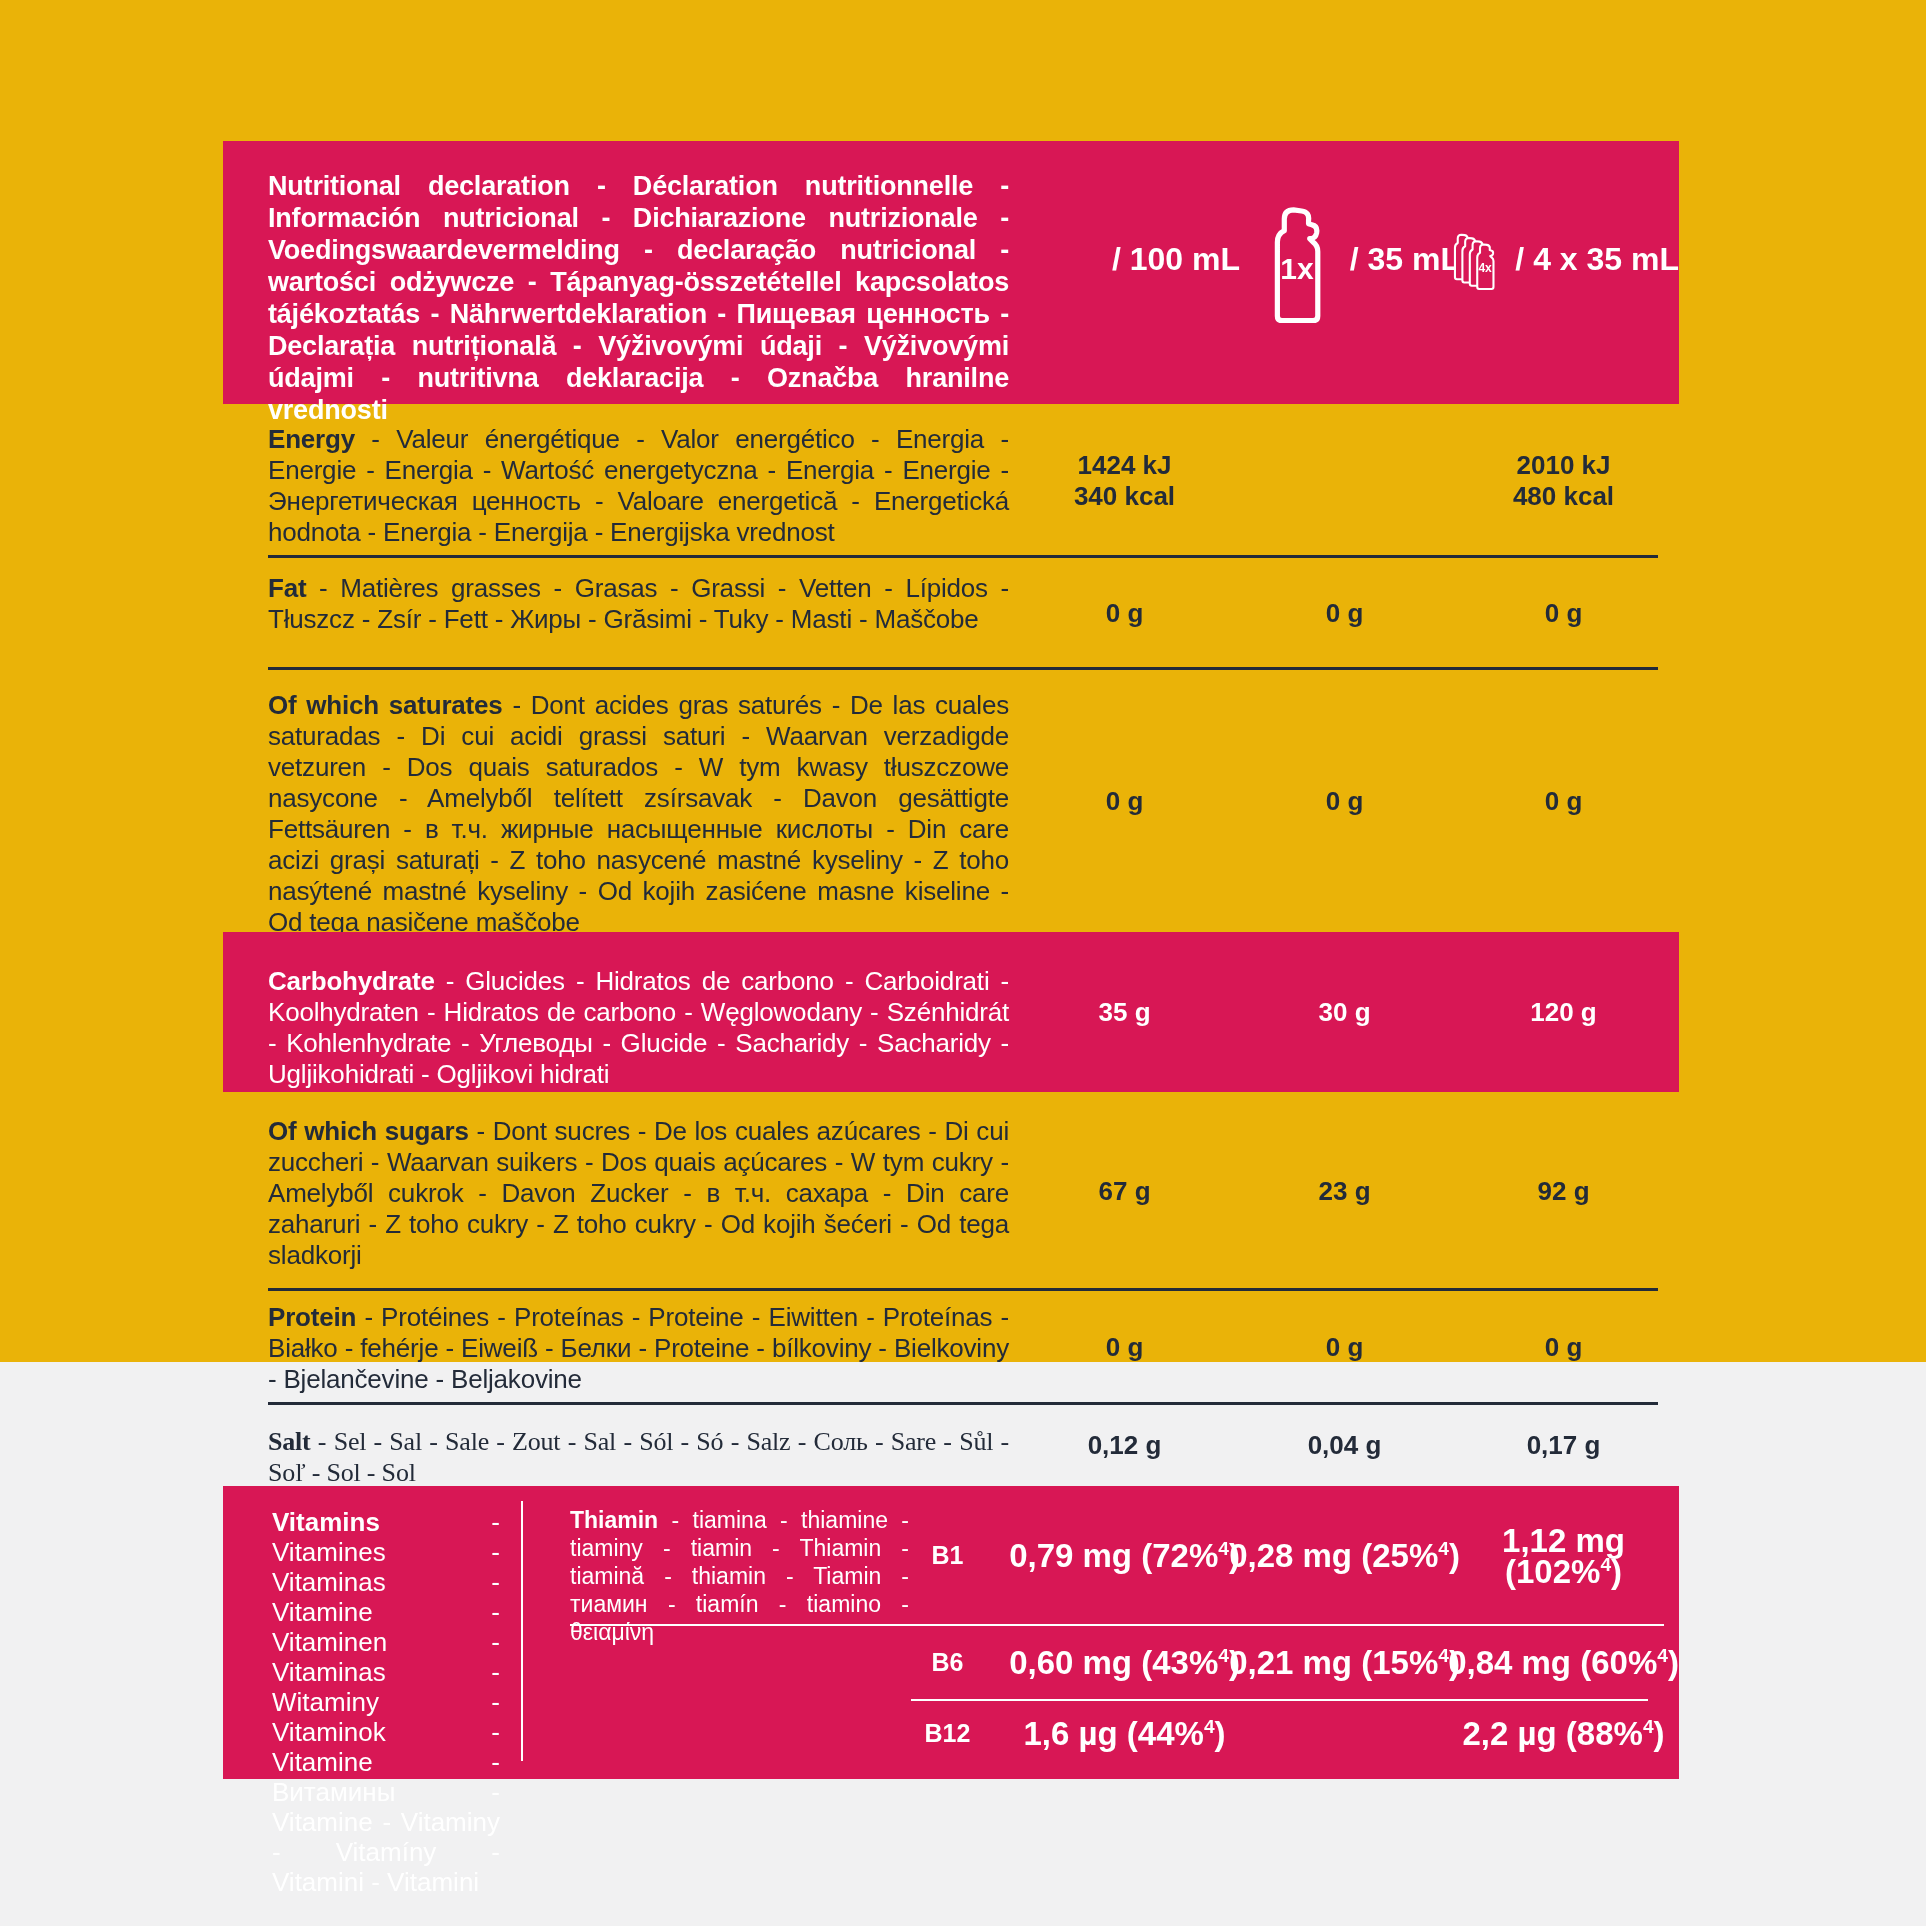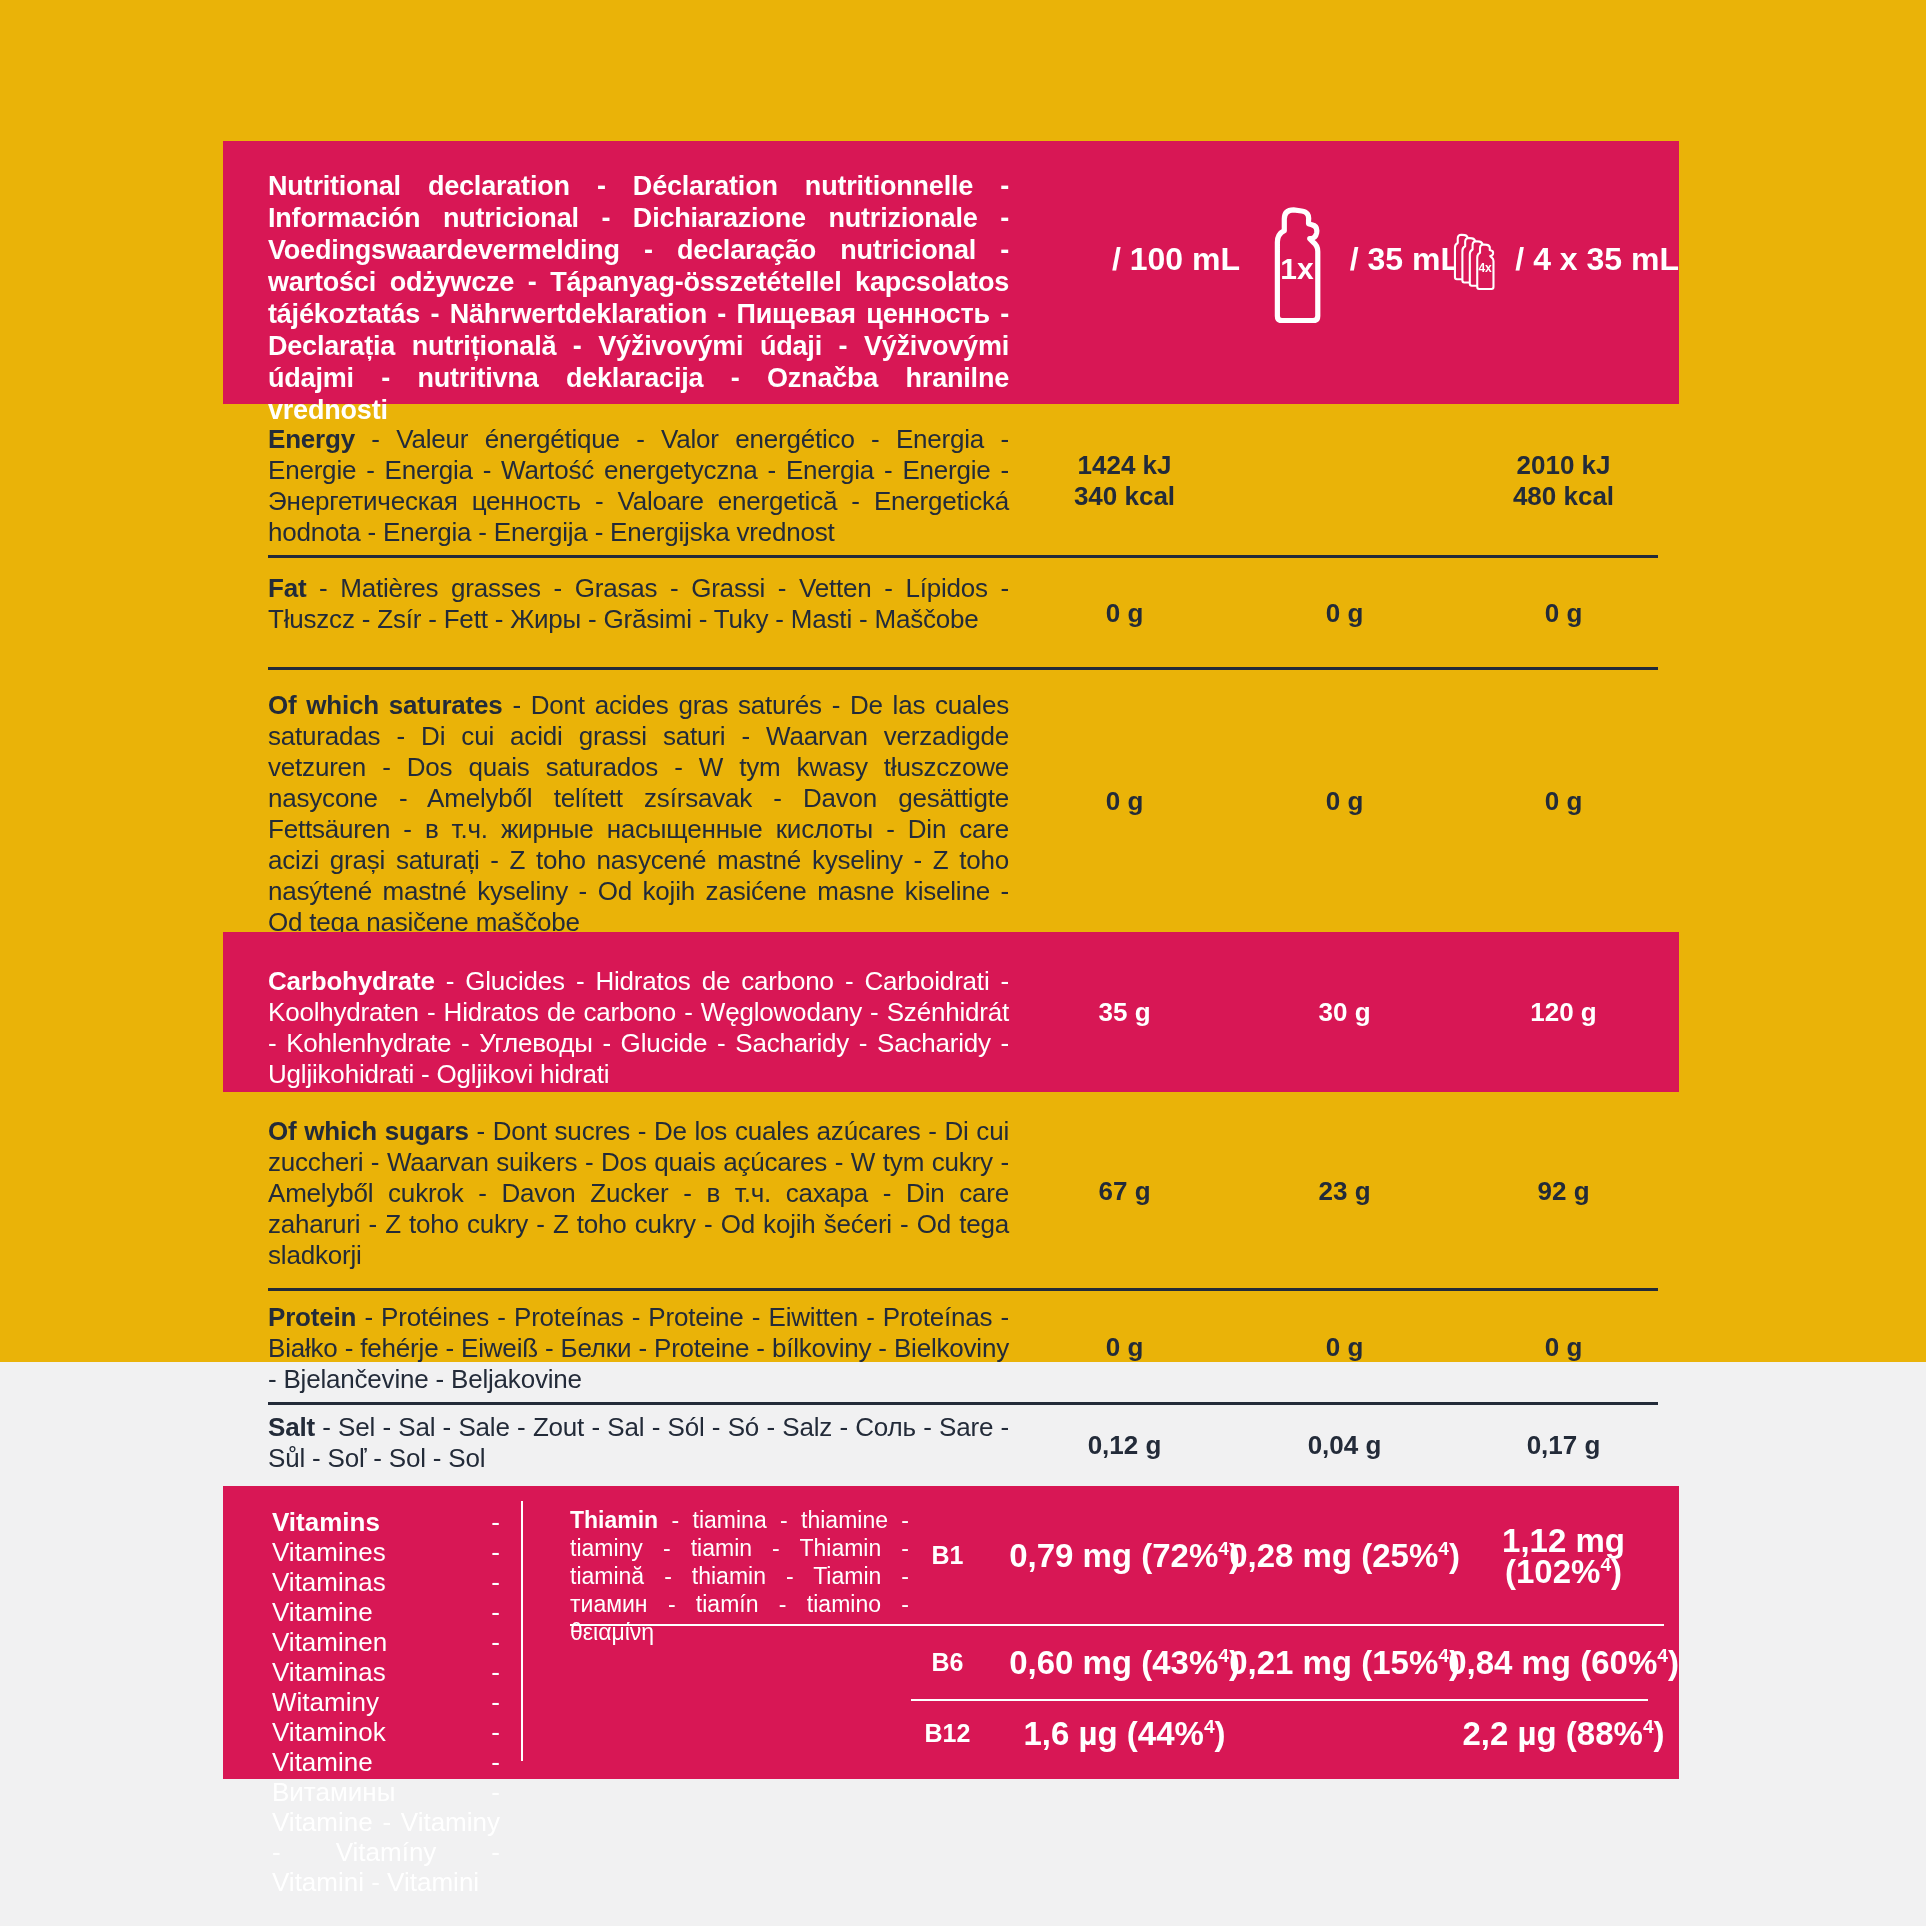--- a/index.html
+++ b/index.html
@@ -153,21 +153,21 @@
       <div class="val c2">
           <span>0 g</span>
         </div>
       <div class="val c3">
           <span>0 g</span>
         </div>
     </section>
     <div class="rule" style="top:1261px;"></div>
 
     <section class="sec" style="top:1264px;height:80px;">
-      <p class="lbl" style="top:7px;"><b>Salt</b><span> - Sel - Sal - Sale - Zout - Sal - Sól - Só - Salz - Соль - Sare - Sůl - Soľ - Sol - Sol</span></p>
+      <p class="lbl" style="top:21px;font-family:Liberation Serif, serif;"><b>Salt</b><span> - Sel - Sal - Sale - Zout - Sal - Sól - Só - Salz - Соль - Sare - Sůl - Soľ - Sol - Sol</span></p>
       <div class="val c1">
           <span>0,12 g</span>
         </div>
       <div class="val c2">
           <span>0,04 g</span>
         </div>
       <div class="val c3">
           <span>0,17 g</span>
         </div>
     </section>

